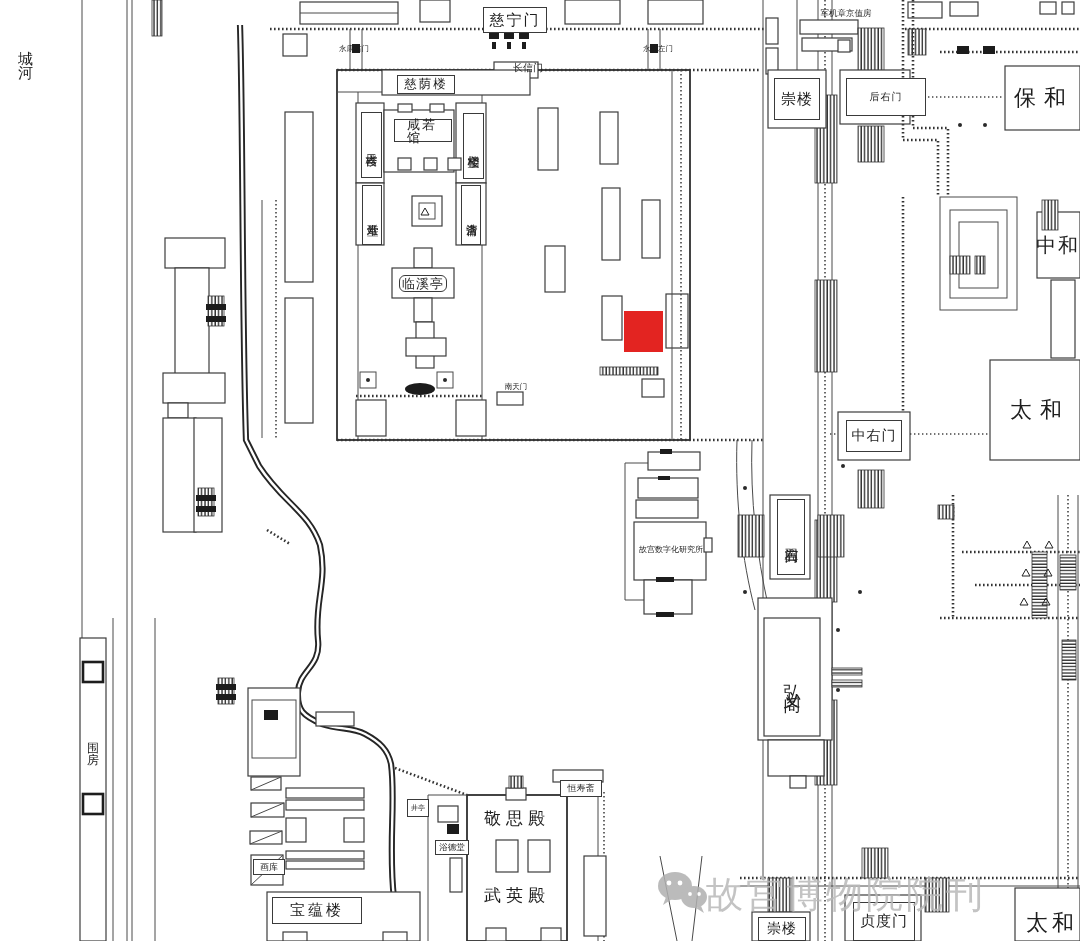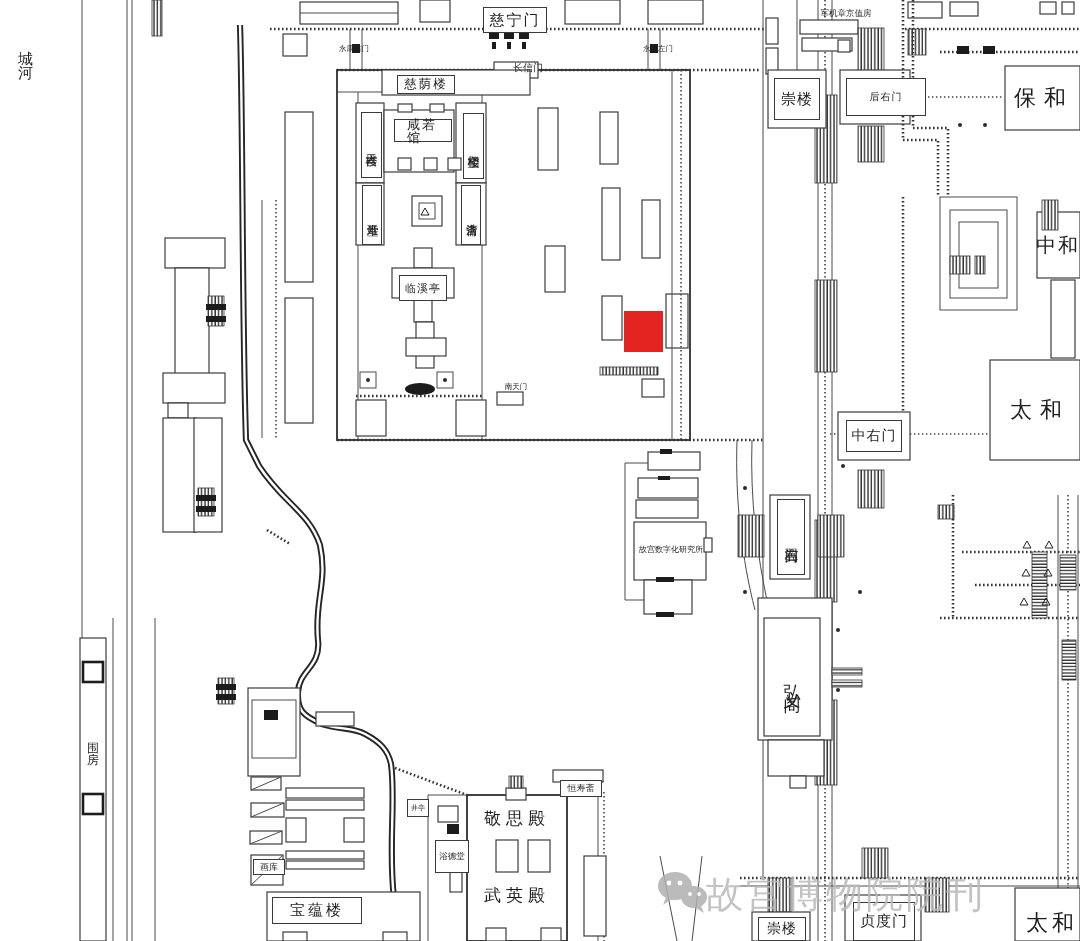--- a/index.html
+++ b/index.html
@@ -369,21 +369,21 @@
 <div class="lbl vert" style="left:361px;top:112px;width:21px;height:66px;font-size:12px;">吉云楼</div>
 
 <div class="lbl" style="left:394px;top:119px;width:58px;height:23px;font-size:13px;letter-spacing:2px;padding-left:12px;">咸若馆</div>
 
 <div class="lbl vert" style="left:463px;top:113px;width:21px;height:66px;font-size:12px;">宝相楼</div>
 
 <div class="lbl vert" style="left:362px;top:185px;width:20px;height:60px;font-size:11.5px;">延寿堂</div>
 
 <div class="lbl vert" style="left:461px;top:185px;width:20px;height:60px;font-size:11.5px;">含清斋</div>
 
-<div class="lbl" style="left:399px;top:275px;width:48px;height:26px;font-size:11px;letter-spacing:1px;">临溪亭</div>
+<div class="lbl" style="left:399px;top:275px;width:48px;height:17px;font-size:13px;letter-spacing:1px;border-radius:6px;">临溪亭</div>
 
 <div class="plain" style="left:501px;top:382px;width:30px;height:9px;font-size:7.5px;">南天门</div>
 
 <div class="plain" style="left:812px;top:8px;width:68px;height:10px;font-size:8.5px;">军机章京值房</div>
 
 <div class="lbl" style="left:774px;top:78px;width:46px;height:42px;font-size:15px;letter-spacing:1px;">崇楼</div>
 
 <div class="lbl" style="left:846px;top:78px;width:80px;height:38px;font-size:10px;letter-spacing:1px;">后右门</div>
 
 <div class="plain" style="left:1008px;top:78px;width:72px;height:40px;font-size:22px;letter-spacing:8px;">保和</div>
@@ -399,21 +399,21 @@
 <div class="plain vert" style="left:766px;top:632px;width:52px;height:96px;font-size:17px;letter-spacing:6px;">弘义阁</div>
 
 <div class="plain" style="left:638px;top:545px;width:66px;height:10px;font-size:8px;">故宫数字化研究所</div>
 
 <div class="lbl" style="left:560px;top:780px;width:42px;height:17px;font-size:9px;text-align:center;">恒寿斋</div>
 
 <div class="plain" style="left:480px;top:806px;width:74px;height:24px;font-size:17px;letter-spacing:5px;">敬思殿</div>
 
 <div class="plain" style="left:478px;top:883px;width:78px;height:24px;font-size:17px;letter-spacing:5px;">武英殿</div>
 
-<div class="lbl" style="left:435px;top:840px;width:34px;height:33px;font-size:8.5px;">浴德堂</div>
+<div class="lbl" style="left:435px;top:840px;width:34px;height:15px;font-size:8.5px;">浴德堂</div>
 
 <div class="lbl" style="left:407px;top:799px;width:22px;height:18px;font-size:7px;">井亭</div>
 
 <div class="lbl" style="left:253px;top:859px;width:32px;height:16px;font-size:9px;">画库</div>
 
 <div class="lbl" style="left:272px;top:897px;width:90px;height:27px;font-size:15px;letter-spacing:3px;">宝蕴楼</div>
 
 <div class="plain vert" style="left:84px;top:714px;width:18px;height:58px;font-size:12px;letter-spacing:10px;">围房</div>
 
 <div class="lbl" style="left:758px;top:917px;width:48px;height:24px;font-size:14px;letter-spacing:1px;">崇楼</div>

